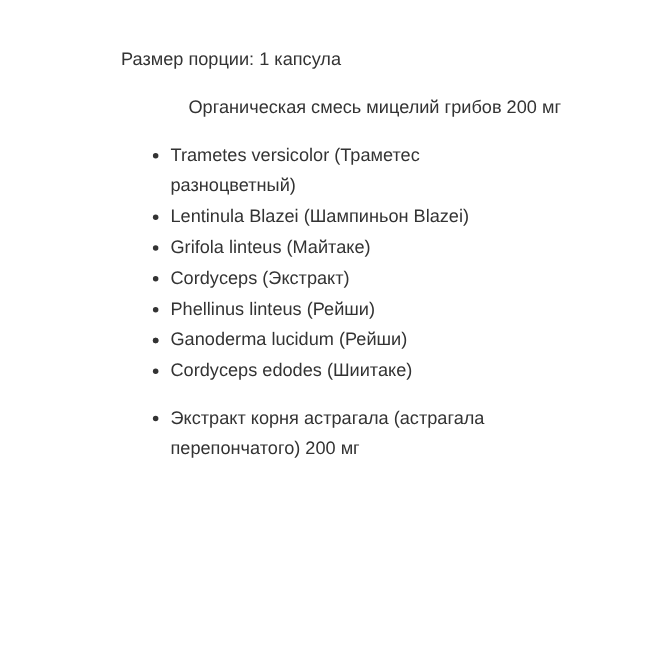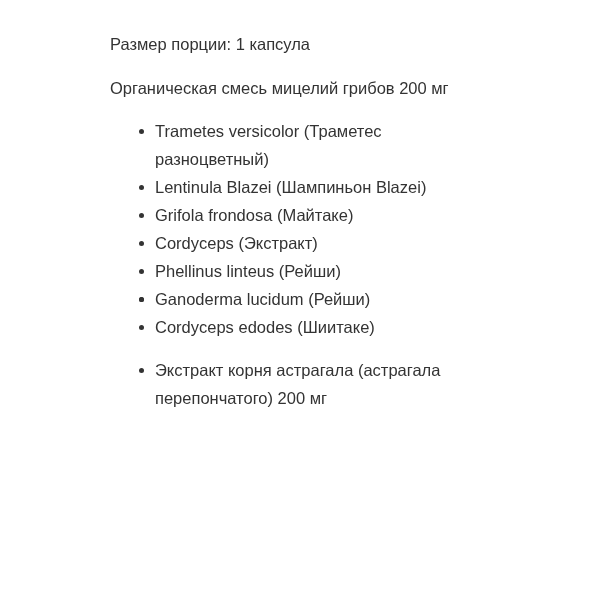--- a/index.html
+++ b/index.html
@@ -13,28 +13,28 @@
       overflow: hidden;
       position: relative;
       font-family: "Liberation Sans", sans-serif;
       color: #333333;
       font-size: 16.5px;
       line-height: 28px;
     }
     .doc {
       position: absolute;
       left: 110px;
-      top: 30px;
+      top: 40px;
       width: 400px;
     }
     .para {
       margin: 0;
     }
     .p-serving { margin-bottom: 16px; }
-    .p-blend { margin-bottom: 14px; }
+    .p-blend { margin-bottom: 14px; text-align: right; }
     ul.ing-list {
       list-style: none;
       margin: 15px;
       padding: 0 0 0 30px;
     }
     ul.ing-list li {
       position: relative;
       margin: 0;
       padding: 0;
     }
@@ -53,21 +53,21 @@
 </head>
 <body>
 
 <div class="doc">
   <p class="para p-serving">Размер порции: 1 капсула</p>
   <p class="para p-blend">Органическая смесь мицелий грибов 200 мг</p>
 
   <ul class="ing-list list-mushrooms">
     <li><span class="bullet"></span><span>Trametes versicolor (Траметес разноцветный)</span></li>
     <li><span class="bullet"></span><span>Lentinula Blazei (Шампиньон Blazei)</span></li>
-    <li><span class="bullet"></span><span>Grifola frondosa (Майтаке)</span></li>
+    <li><span class="bullet"></span><span>Grifola linteus (Майтаке)</span></li>
     <li><span class="bullet"></span><span>Cordyceps (Экстракт)</span></li>
     <li><span class="bullet"></span><span>Phellinus linteus (Рейши)</span></li>
     <li><span class="bullet"></span></li>
     <li><span class="bullet"></span><span>Ganoderma lucidum (Рейши)</span></li>
     <li><span class="bullet"></span><span>Cordyceps edodes (Шиитаке)</span></li>
   </ul>
 
   <ul class="ing-list list-astragalus">
     <li><span class="bullet"></span><span>Экстракт корня астрагала (астрагала перепончатого) 200 мг</span></li>
   </ul>

